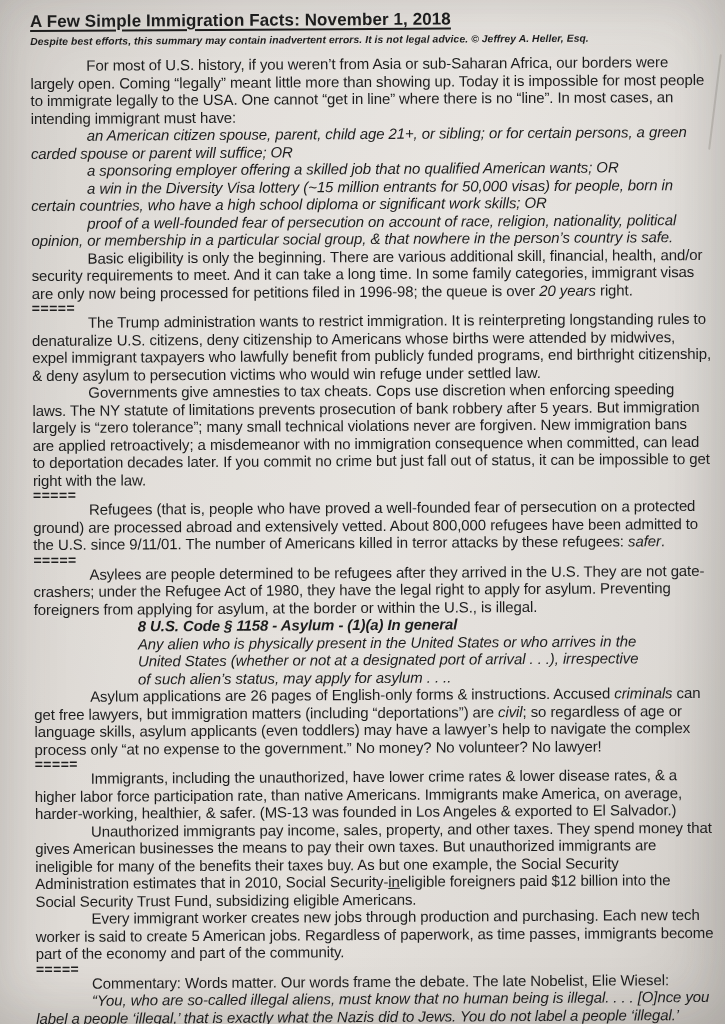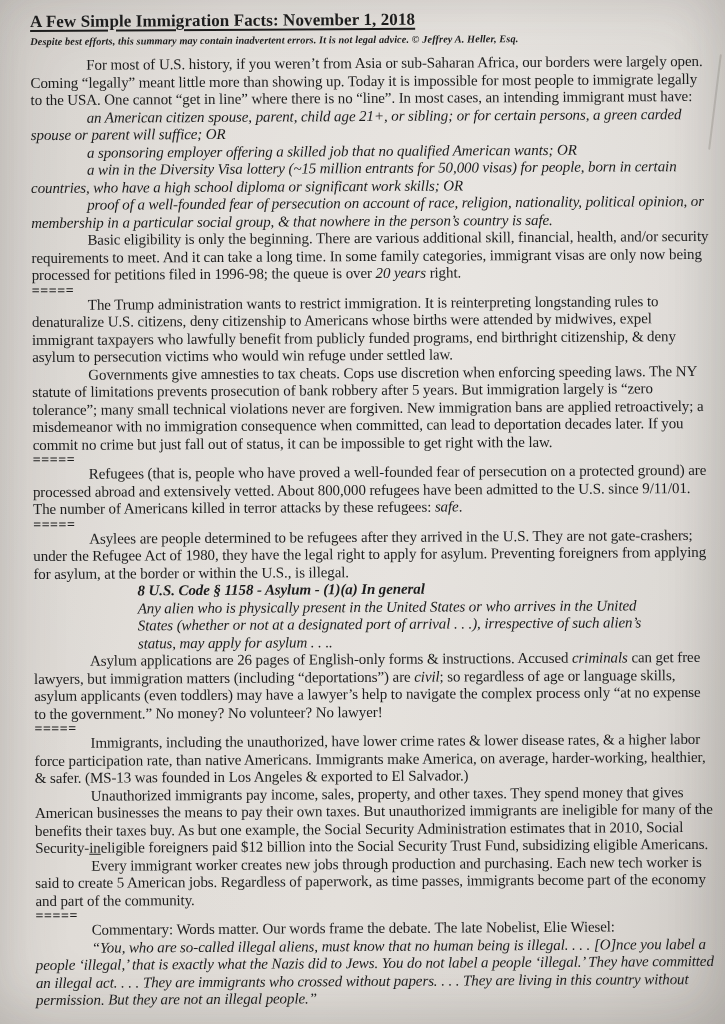--- a/index.html
+++ b/index.html
@@ -4,21 +4,21 @@
 <style>
   html, body { margin: 0; padding: 0; background: #b8b5b0; }
   .page {
     position: relative;
     width: 725px;
     height: 1024px;
     margin: 0;
     box-sizing: border-box;
     padding: 10px 16px 0 30px;
     overflow: hidden;
-    font-family: Liberation Serif, serif;
+    font-family: Liberation Sans, sans-serif;
     color: #1d1d1d;
     background:
       radial-gradient(140% 120% at 68% 28%, rgba(255,255,255,0.22), rgba(0,0,0,0) 62%),
       linear-gradient(100deg, #d2cec9 0%, #e0dcd7 26%, #e3dfda 55%, #d9d5d0 86%, #ccc8c3 100%);
     background-color: #ddd9d4;
     box-shadow: inset 0 0 70px rgba(70,65,60,0.16), inset -12px -16px 44px rgba(70,65,60,0.10);
   }
   .sheet { transform: rotate(-0.35deg); transform-origin: 50% 0; }
   .title {
     font-size: 17px;
@@ -72,21 +72,21 @@
         <div class="block p"><span>For most of U.S. history, if you weren’t from Asia or sub-Saharan Africa, our borders were largely open.  Coming “legally” meant little more than showing up.  Today it is impossible for most people to immigrate legally to the USA.  One cannot “get in line” where there is no “line”.  In most cases, an intending immigrant must have:</span></div>
         <div class="block item"><span>an American citizen spouse, parent, child age 21+, or sibling; or for certain persons, a green carded spouse or parent will suffice; OR</span></div>
         <div class="block item"><span>a sponsoring employer offering a skilled job that no qualified American wants; OR</span></div>
         <div class="block item"><span>a win in the Diversity Visa lottery (~15 million entrants for 50,000 visas) for people, born in certain countries, who have a high school diploma or significant work skills; OR</span></div>
         <div class="block item"><span>proof of a well-founded fear of persecution on account of race, religion, nationality, political opinion, or membership in a particular social group, &amp; that nowhere in the person’s country is safe.</span></div>
         <div class="block p"><span>Basic eligibility is only the beginning.  There are various additional skill, financial, health, and/or security requirements to meet.  And it can take a long time. In some family categories, immigrant visas are only now being processed for petitions filed in 1996-98; the queue is over </span><span class="run-i">20 years</span><span> right.</span></div>
         <div class="block sep"><span>=====</span></div>
         <div class="block p"><span>The Trump administration wants to restrict immigration.  It is reinterpreting longstanding rules to denaturalize U.S. citizens, deny citizenship to Americans whose births were attended by midwives, expel immigrant taxpayers who lawfully benefit from publicly funded programs, end birthright citizenship, &amp; deny asylum to persecution victims who would win refuge under settled law.</span></div>
         <div class="block p"><span>Governments give amnesties to tax cheats.  Cops use discretion when enforcing speeding laws.  The NY statute of limitations prevents prosecution of bank robbery after 5 years.  But immigration largely is “zero tolerance”; many small technical violations never are forgiven.  New immigration bans are applied retroactively; a misdemeanor with no immigration consequence when committed, can lead to deportation decades later.  If you commit no crime but just fall out of status, it can be impossible to get right with the law.</span></div>
         <div class="block sep"><span>=====</span></div>
-        <div class="block p"><span>Refugees (that is, people who have proved a well-founded fear of persecution on a protected ground) are processed abroad and extensively vetted.  About 800,000 refugees have been admitted to the U.S. since 9/11/01.  The number of Americans killed in terror attacks by these refugees:  </span><span class="run-i">safe</span><span>.</span></div>
+        <div class="block p"><span>Refugees (that is, people who have proved a well-founded fear of persecution on a protected ground) are processed abroad and extensively vetted.  About 800,000 refugees have been admitted to the U.S. since 9/11/01.  The number of Americans killed in terror attacks by these refugees:  </span><span class="run-i">safer</span><span>.</span></div>
         <div class="block sep"><span>=====</span></div>
         <div class="block p"><span>Asylees are people determined to be refugees after they arrived in the U.S.  They are not gate-crashers; under the Refugee Act of 1980, they have the legal right to apply for asylum. Preventing foreigners from applying for asylum, at the border or within the U.S., is illegal.</span></div>
         <div class="block codehead"><span>8 U.S. Code § 1158 - Asylum - (1)(a) In general</span></div>
         <div class="block bq"><span>Any alien who is physically present in the United States or who arrives in the United States (whether or not at a designated port of arrival . . .), irrespective of such alien’s status, may apply for asylum . . ..</span></div>
         <div class="block p"><span>Asylum applications are 26 pages of English-only forms &amp; instructions.  Accused </span><span class="run-i">criminals</span><span> can get free lawyers, but immigration matters (including “deportations”) are </span><span class="run-i">civil</span><span>; so regardless of age or language skills, asylum applicants (even toddlers) may have a lawyer’s help to navigate the complex process only “at no expense to the government.”  No money?  No volunteer?  No lawyer!</span></div>
         <div class="block sep"><span>=====</span></div>
         <div class="block p"><span>Immigrants, including the unauthorized, have lower crime rates &amp; lower disease rates, &amp; a higher labor force participation rate, than native Americans.  Immigrants make America, on average, harder-working, healthier, &amp; safer.  (MS-13 was founded in Los Angeles &amp; exported to El Salvador.)</span></div>
         <div class="block p"><span>Unauthorized immigrants pay income, sales, property, and other taxes.  They spend money that gives American businesses the means to pay their own taxes.  But unauthorized immigrants are ineligible for many of the benefits their taxes buy.  As but one example, the Social Security Administration estimates that in 2010, Social Security-</span><span class="run-u">in</span><span>eligible foreigners paid $12 billion into the Social Security Trust Fund, subsidizing eligible Americans.</span></div>
         <div class="block p"><span>Every immigrant worker creates new jobs through production and purchasing.  Each new tech worker is said to create 5 American jobs.  Regardless of paperwork, as time passes, immigrants become part of the economy and part of the community.</span></div>
         <div class="block sep"><span>=====</span></div>

